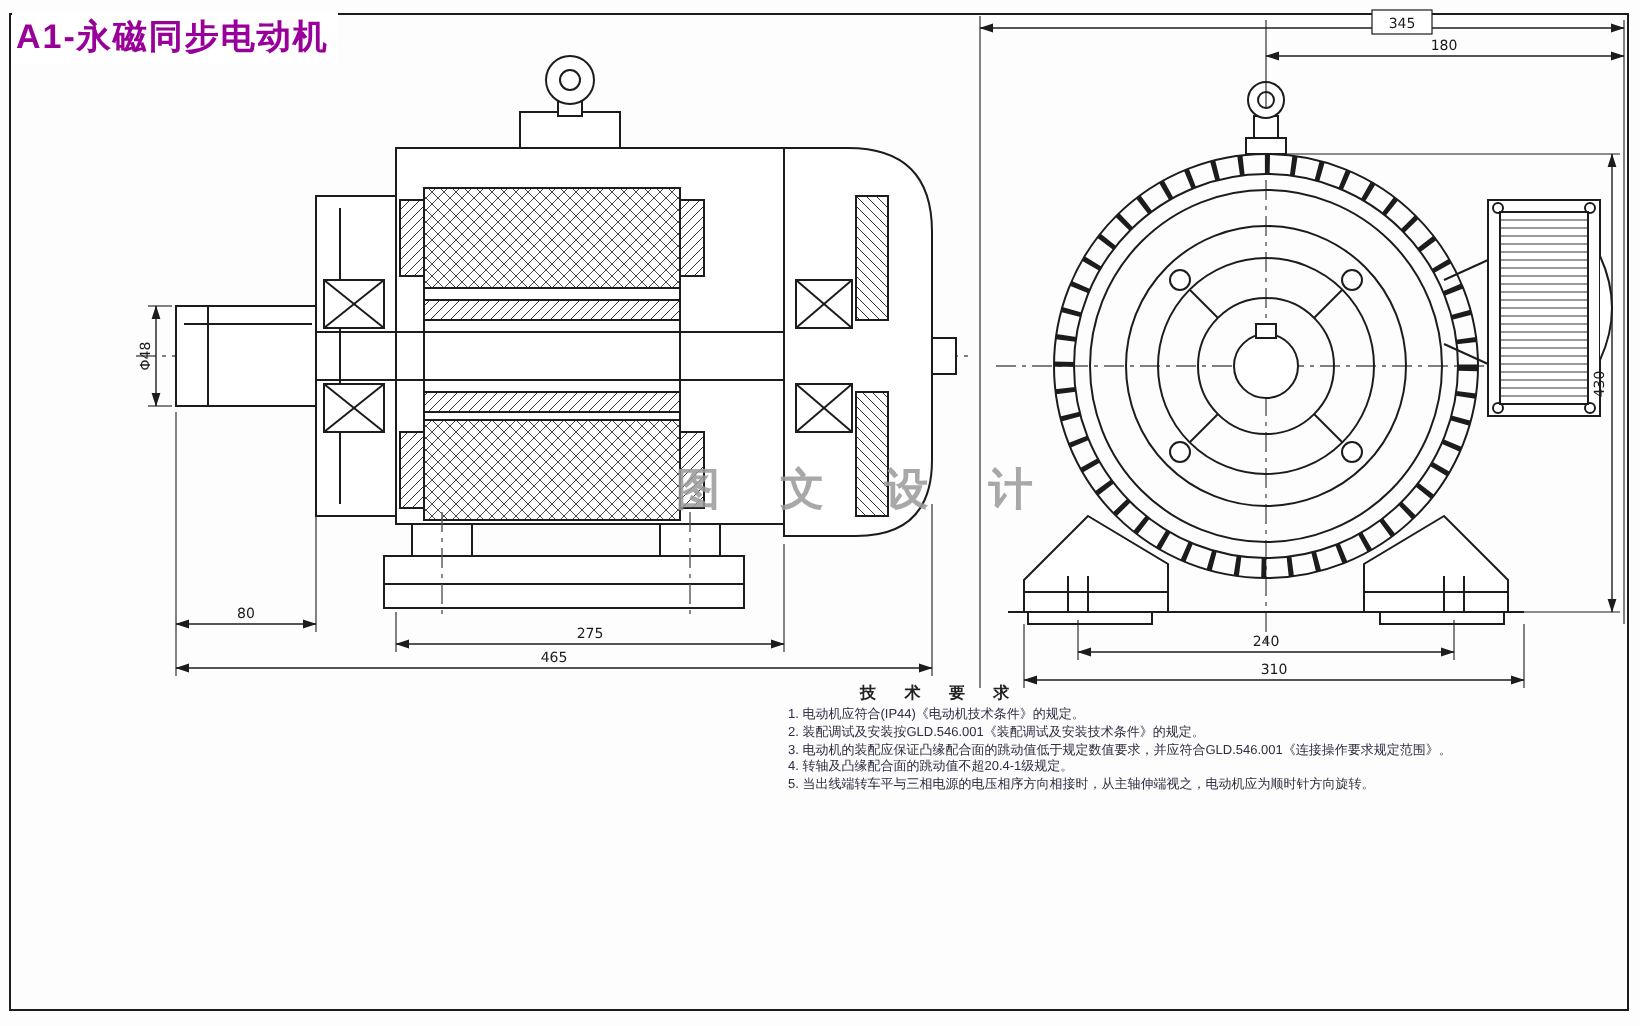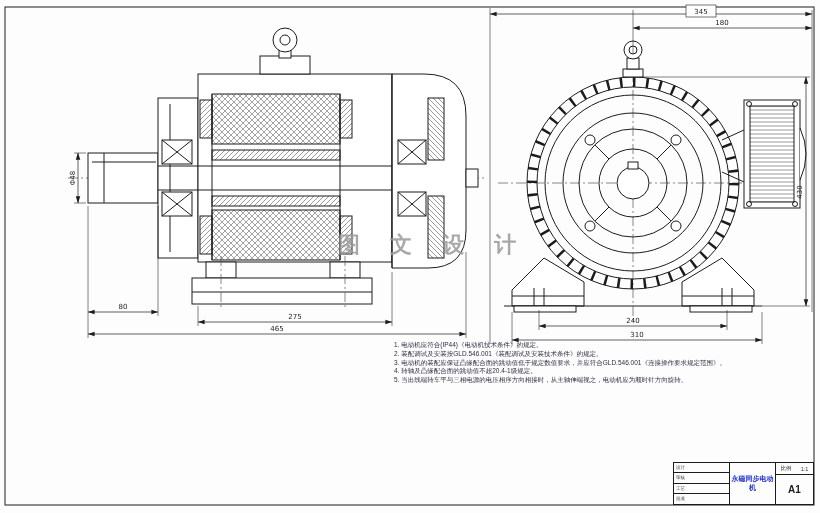--- a/index.html
+++ b/index.html
@@ -225,41 +225,27 @@
       <line class="ext" x1="727" y1="310" x2="727" y2="330"></line>
       <line class="dim" x1="539" y1="326" x2="727" y2="326" marker-start="url(#ma)" marker-end="url(#ma)"></line>
       <text x="633" y="323" text-anchor="middle">240</text>
       <line class="ext" x1="512" y1="312" x2="512" y2="344"></line>
       <line class="ext" x1="762" y1="312" x2="762" y2="344"></line>
       <line class="dim" x1="512" y1="340" x2="762" y2="340" marker-start="url(#ma)" marker-end="url(#ma)"></line>
       <text x="637" y="337" text-anchor="middle">310</text>
     </g>
   </svg>
 
+  <div class="title">A1-永磁同步电动机</div>
 
   <div class="watermark">图 文 设 计</div>
 
   <div class="tech">
+    <div class="tech-heading">技 术 要 求</div>
     <div class="tech-item">1. 电动机应符合(IP44)《电动机技术条件》的规定。</div>
     <div class="tech-item">2. 装配调试及安装按GLD.546.001《装配调试及安装技术条件》的规定。</div>
     <div class="tech-item">3. 电动机的装配应保证凸缘配合面的跳动值低于规定数值要求，并应符合GLD.546.001《连接操作要求规定范围》。</div>
     <div class="tech-item">4. 转轴及凸缘配合面的跳动值不超20.4-1级规定。</div>
     <div class="tech-item">5. 当出线端转车平与三相电源的电压相序方向相接时，从主轴伸端视之，电动机应为顺时针方向旋转。</div>
   </div>
 
-  <div class="tblock">
-    <div class="tb-left">
-      <div class="tb-row">设计</div>
-      <div class="tb-row">审核</div>
-      <div class="tb-row">工艺</div>
-      <div class="tb-row">批准</div>
-    </div>
-    <div class="tb-mid">永磁同步电动机</div>
-    <div class="tb-right">
-      <div class="tb-scale">
-        <span>比例</span>
-        <span>1:1</span>
-      </div>
-      <div class="tb-code">A1</div>
-    </div>
-  </div>
 
 </div>
 
 </body></html>

